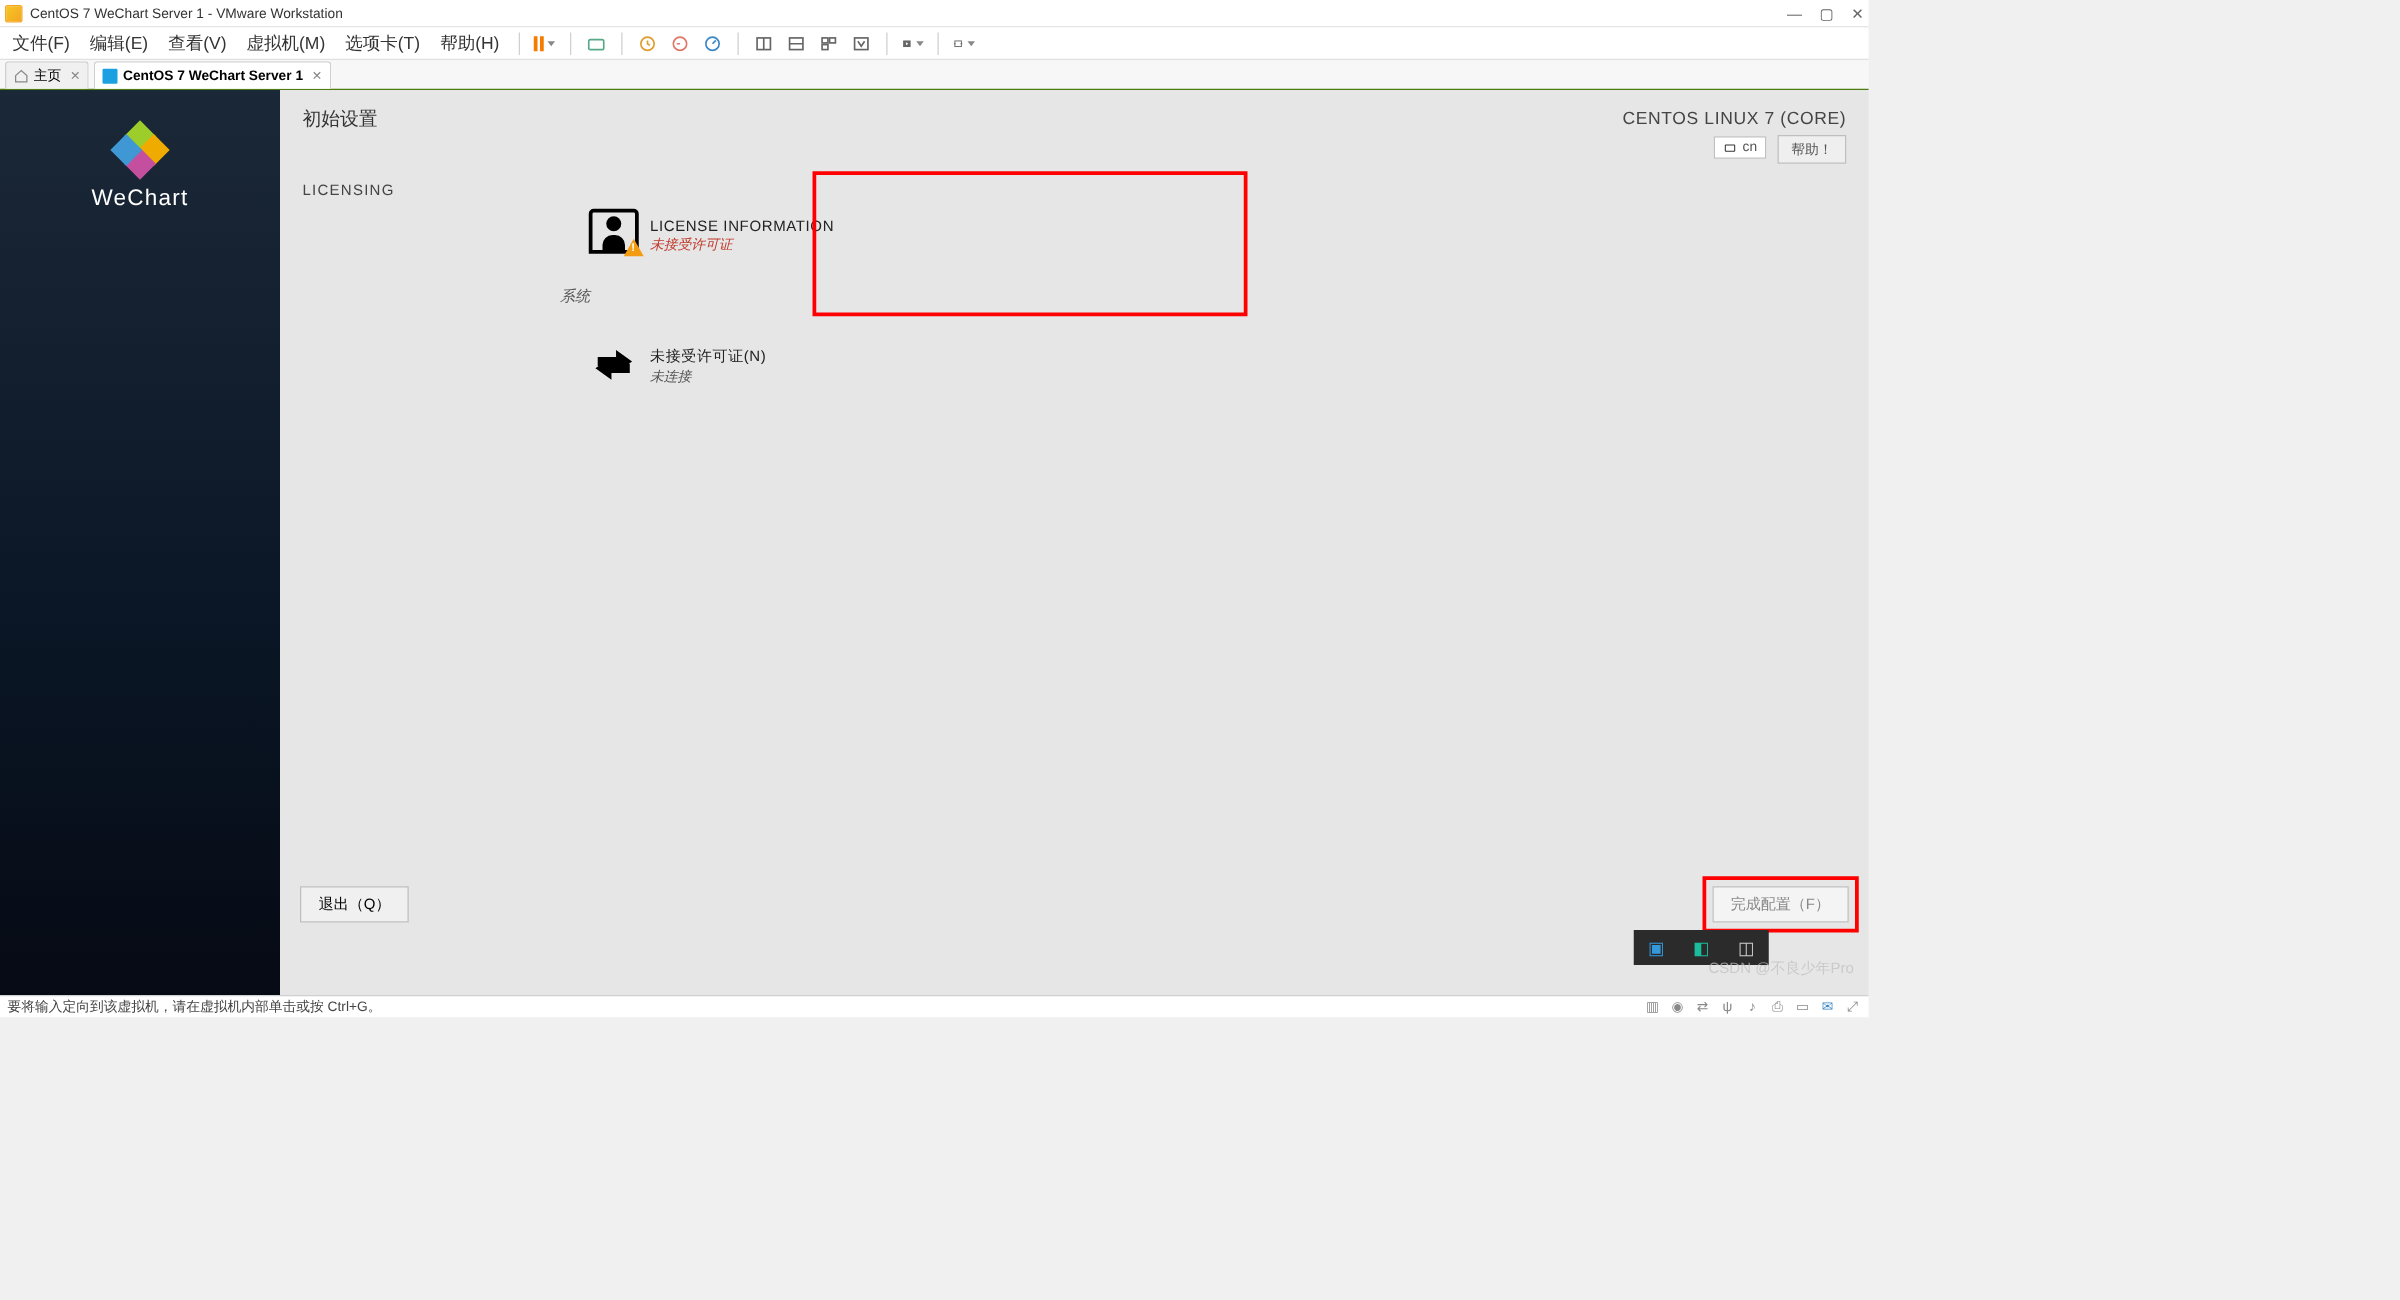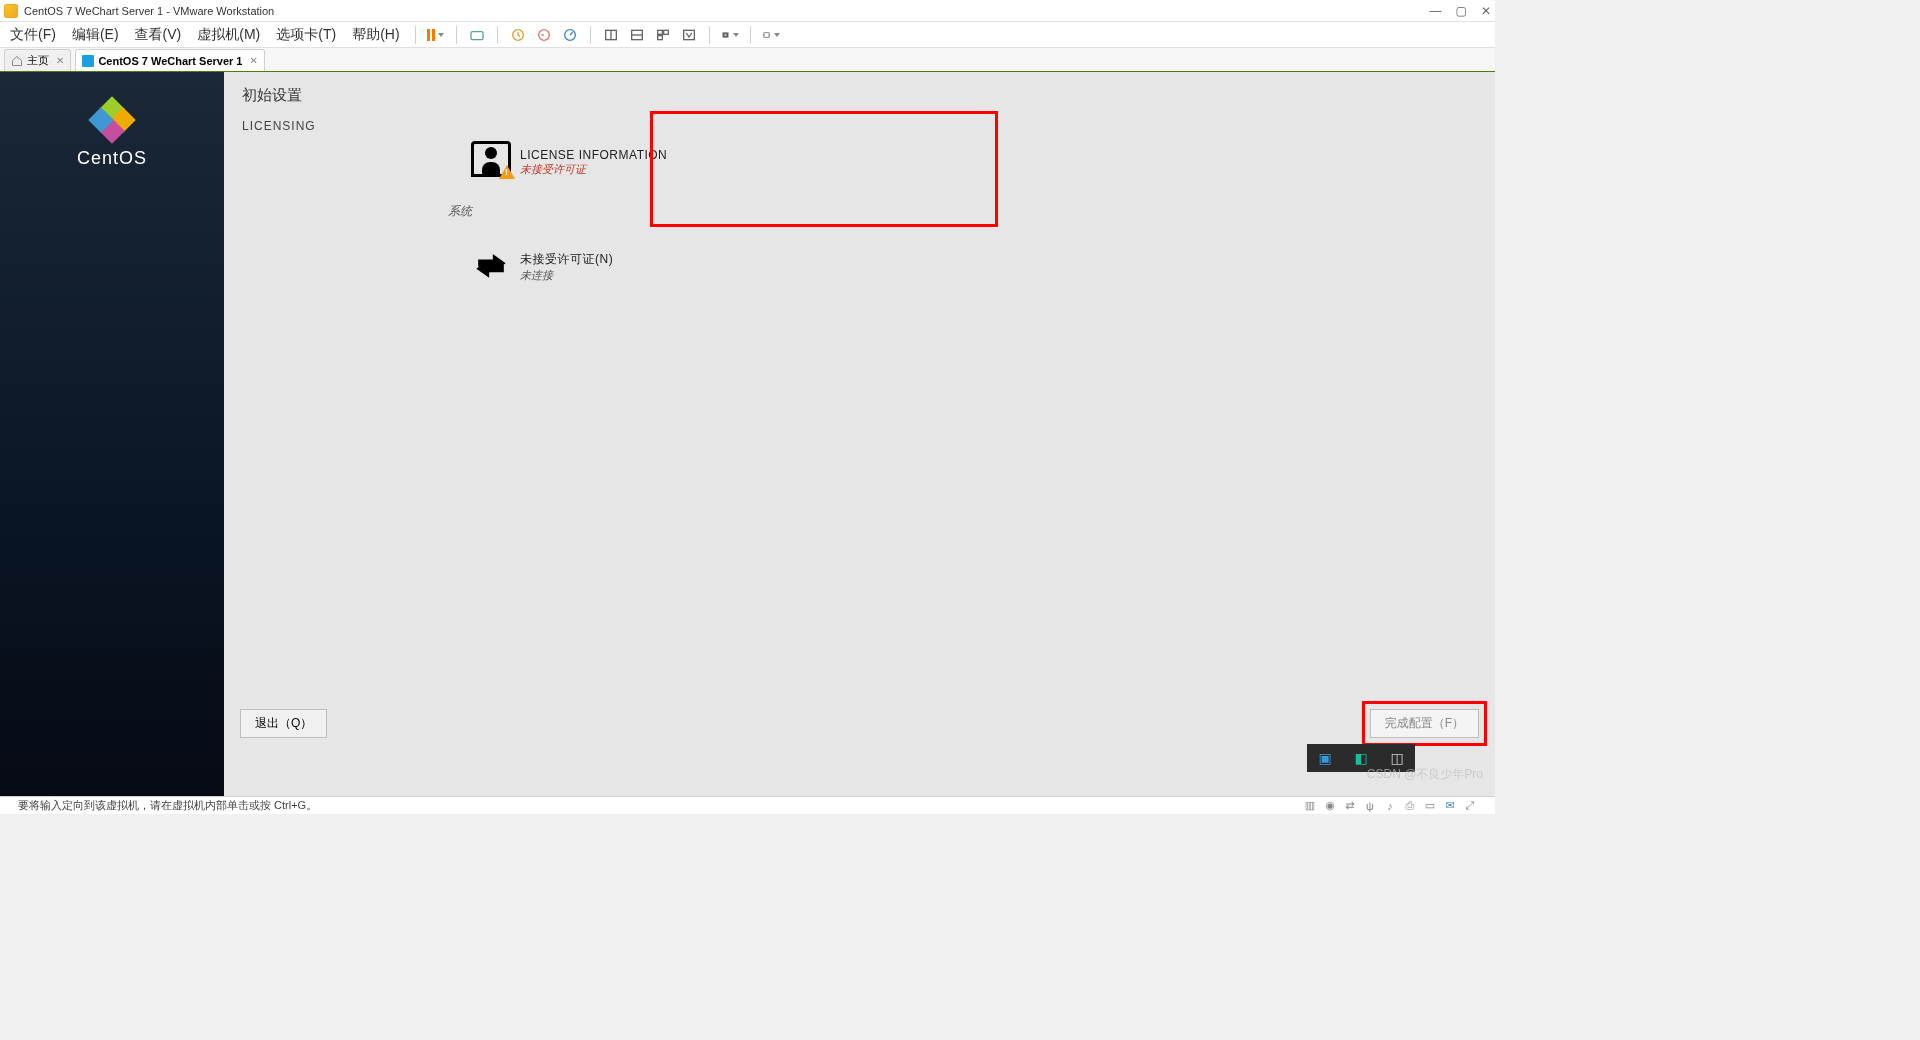--- a/index.html
+++ b/index.html
@@ -92,21 +92,21 @@
     .guest-taskbar .tbi.teal { color:#1abc9c;}
 
     
     .watermark { position:absolute; bottom:13px; right:12px; font-size:12px; color:#bfbfbf; opacity:.7;}
 
     
     .licensing-wrap { position:relative; height:120px; }
 
 
     
-    .statusbar { height:18px; background:#fff; border-top:1px solid #d0d0d0; font-size:11px; color:#444; display:flex; align-items:center; padding:0 18px;}
+    .statusbar { height:18px; background:#fff; border-top:1px solid #d0d0d0; font-size:11px; color:#444; display:flex; align-items:center; padding:0 6px;}
     .statusbar .tray { margin-left:auto; display:flex; gap:6px; color:#888;}
     .statusbar .tray .dev{width:14px;height:14px;display:flex;align-items:center;justify-content:center;}
   </style>
 </head>
 <body>
 
 <div class="titlebar">
   <span class="vm-icon"></span>
   <span>CentOS 7 WeChart Server 1 - VMware Workstation</span>
   <div class="win-controls">
@@ -222,26 +222,36 @@
 
 <div class="workspace">
 
   <div class="sidebar">
     <div class="centos-logo">
       <div class="petal p1"></div>
         <div class="petal p2"></div>
         <div class="petal p3"></div>
         <div class="petal p4"></div>
     </div>
-    <div class="centos-text">CentOS</div>
+    <div class="centos-text">WeChart</div>
   </div>
 
   <div class="guest">
     <div class="guest-header">
       <span>初始设置</span>
+      <div class="guest-right">
+        <div class="distro">CENTOS LINUX 7 (CORE)</div>
+        <span class="lang-box">
+          <svg width="12" height="10" viewBox="0 0 24 24" fill="none" stroke="#333" stroke-width="2">
+              <rect x="3" y="7" width="18" height="12" rx="1"></rect>
+            </svg>
+          <span>cn</span>
+        </span>
+        <span class="help-btn">帮助！</span>
+      </div>
     </div>
 
     <div class="setup-body">
 
       <div class="licensing-wrap">
         <div class="red-box licensing"></div>
         <div class="cat-row">LICENSING</div>
         <div class="item-row">
           <div class="icon-cell">
             <div class="lic-icon">

